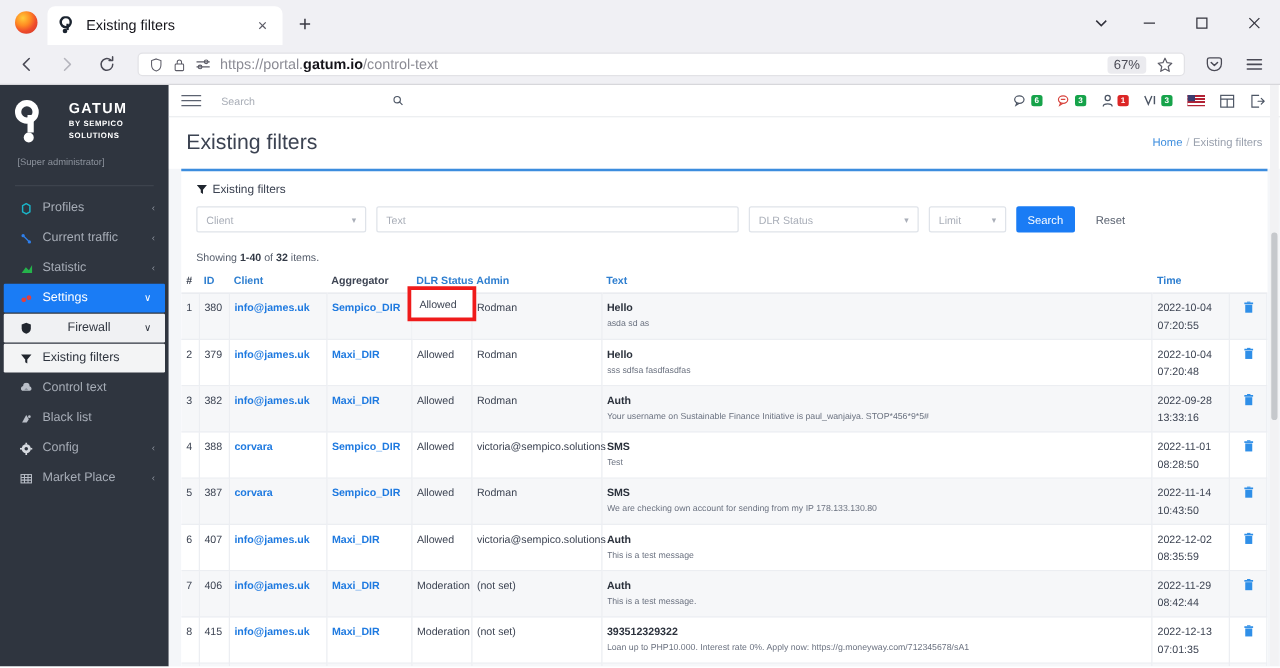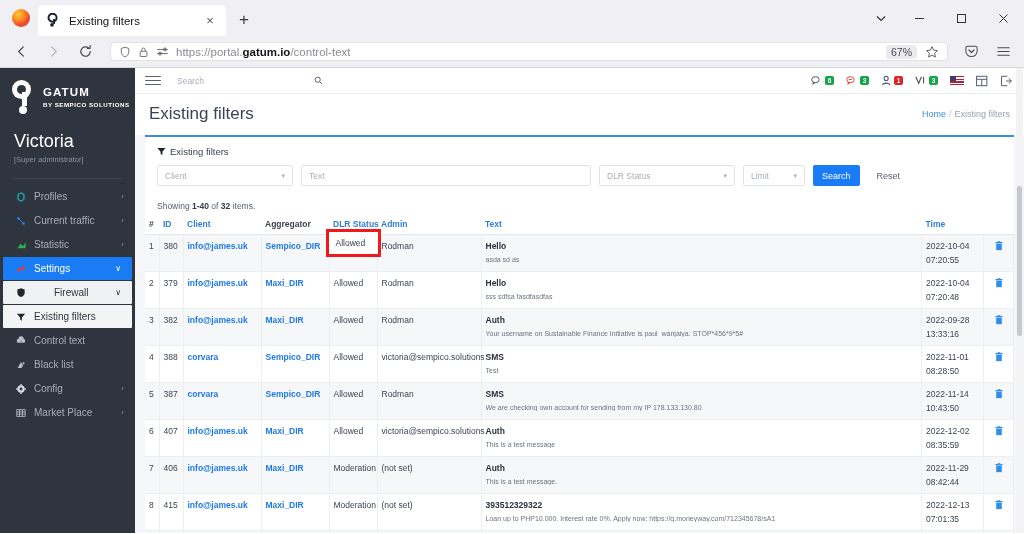--- a/index.html
+++ b/index.html
@@ -83,21 +83,21 @@
   .chrome-sep { height: 1px; background: #d7d7db; }
 
   
   #app { display: flex; width: 1024px; height: 465px; background: #f4f6f9; }
 
   
   #sidebar {
     width: 135px; flex: 0 0 135px; background: #2f353f;
     height: 465px; overflow: hidden; position: relative;
   }
-  .brand { display: flex; align-items: center; padding: 12px 0 8px 10px; }
+  .brand { display: flex; align-items: center; padding: 12px 0 8px 10px; gap: 12px; }
   .brand-mark {
     width: 26px; height: 34px; position: relative; flex: 0 0 auto;
   }
   .brand-mark .g-top {
     position: absolute; left: 2px; top: 0; width: 19px; height: 19px;
     border-radius: 50%; background: #fff;
   }
   .brand-mark .g-hole {
     position: absolute; left: 7px; top: 5px; width: 9px; height: 9px;
     border-radius: 50%; background: #2f353f;
@@ -393,21 +393,20 @@
           <div class="g-hole"></div>
           <div class="g-tail"></div>
           <div class="g-dot"></div>
       </div>
       <div class="brand-txt">
         <div class="brand-name">GATUM</div>
         <div class="brand-sub">BY SEMPICO SOLUTIONS</div>
       </div>
     </div>
 
-    <div class="user-name">Victoria</div>
     <div class="user-role">[Super administrator]</div>
     <div class="side-div"></div>
 
     <div class="nav-item">
       <span class="ni-icon">
         <svg width="10" height="10" viewBox="0 0 12 12">
             <path d="M6 1 L9.5 3 V9 L6 11 L2.5 9 V3 Z" fill="none" stroke="#1ab5c9" stroke-width="1.4"></path>
           </svg>
       </span>
       <span class="ni-label">Profiles</span>

